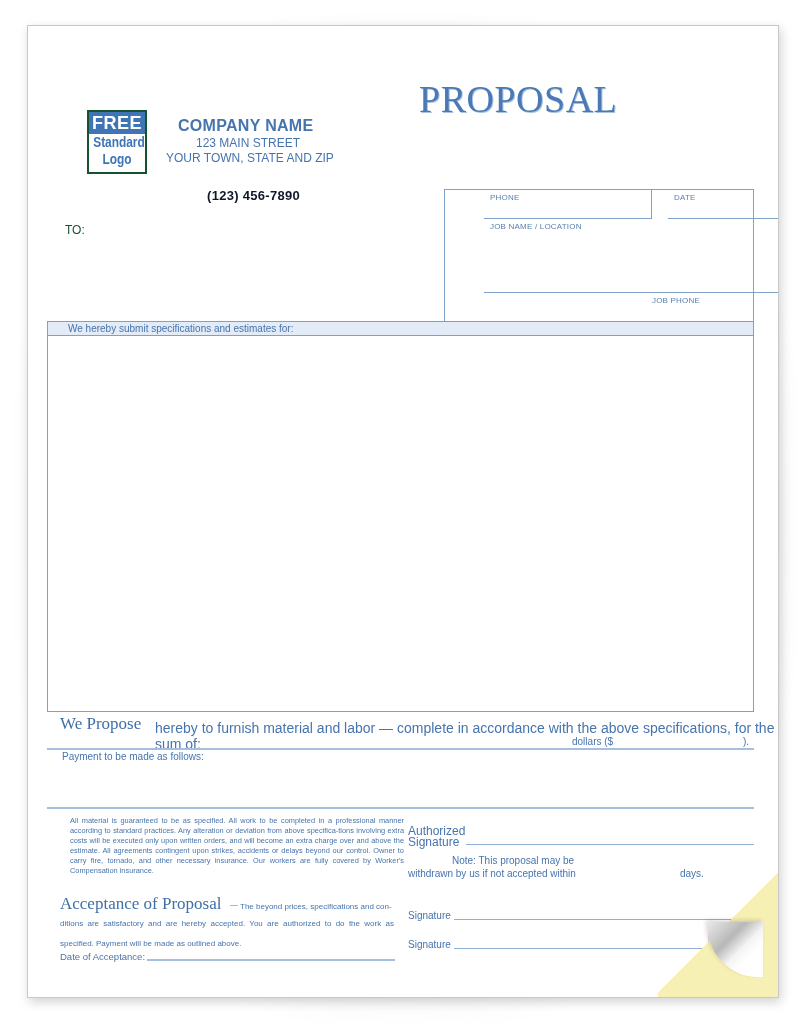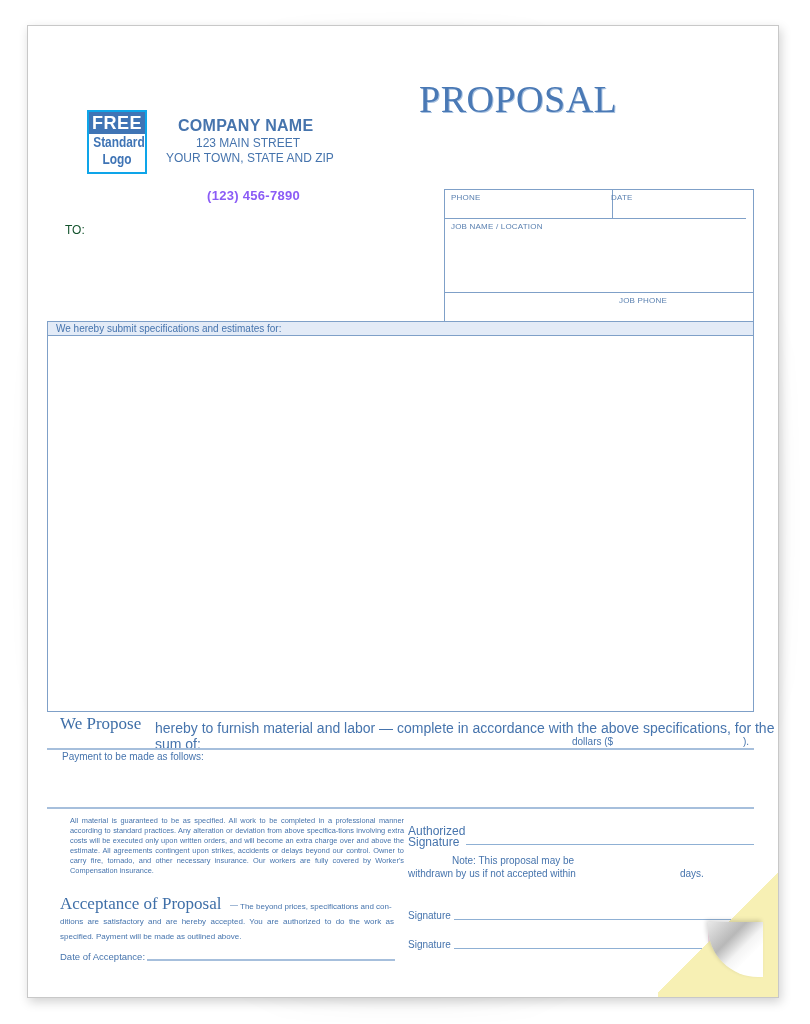--- a/index.html
+++ b/index.html
@@ -25,48 +25,48 @@
   .abs { position: absolute; }
   .title {
     left: 391px; top: 27px;
     font-family: "Liberation Serif", "DejaVu Serif", serif;
     font-size: 38px; color: #4a79b5; letter-spacing: 0.5px;
     text-shadow: 1px 1px 0 #a9c2e0;
     margin-top: 24px;
   }
   .logo {
     left: 59px; top: 84px; width: 60px; height: 64px;
-    border: 2px solid #0ea5e9; background: #fff;
+    border: 2px solid #14532d; background: #fff;
   }
   .logo-top {
     background: #3f74b5; color: #fff; font-weight: bold;
     font-size: 18px; text-align: center; height: 22px; line-height: 22px;
     letter-spacing: 0.5px;
   }
   .logo-mid, .logo-bot {
     color: #3f74b5; font-weight: bold; text-align: center;
     font-size: 14px; line-height: 17px; transform: scaleX(0.85);
   }
   .company { left: 150px; top: 91px; font-size: 16px; font-weight: bold; color: #4674ad; letter-spacing: 0.3px; }
   .street { left: 168px; top: 110px; font-size: 12px; color: #4674ad; }
   .town { left: 138px; top: 125px; font-size: 12px; color: #4674ad; }
-  .phone-main { left: 179px; top: 162px; font-size: 13px; font-weight: bold; color: #8b5cf6; letter-spacing: 0.3px; }
+  .phone-main { left: 179px; top: 162px; font-size: 13px; font-weight: bold; color: #0f172a; letter-spacing: 0.3px; }
   .to-label { left: 37px; top: 197px; font-size: 12px; color: #14532d; }
 
   .job-box {
     left: 416px; top: 163px; width: 310px; height: 133px;
     border: 1px solid #7fa0c8;
   }
-  .cell { position: absolute; border-color: #7fa0c8; border-style: solid; border-width: 0; }
+  .cell { position: absolute; border-color: #7fa0c8; border-style: solid; border-width: 0; margin-left: 39px; }
   .cell-label { font-size: 8px; color: #5a80b0; position: absolute; left: 6px; top: 3px; letter-spacing: 0.2px; }
 
   .spec-header {
     left: 19px; top: 295px; width: 707px; height: 15px;
     background: #e3ebf7; border: 1px solid #7fa0c8;
-    font-size: 10px; color: #4674ad; padding-left: 8px; line-height: 13px;
+    font-size: 10px; color: #4674ad; padding-left: 20px; line-height: 13px;
   }
   .spec-area {
     left: 19px; top: 309px; width: 707px; height: 377px;
     border: 1px solid #7fa0c8; border-top: none;
   }
   .we-propose {
     left: 32px; top: 688px;
     font-family: "Liberation Serif", serif; font-size: 17px; color: #3f6fa8;
   }
   .we-propose-text { left: 127px; top: 694px; font-size: 14px; color: #4674ad; }
@@ -86,21 +86,21 @@
   .days { left: 652px; top: 842px; font-size: 10px; color: #4674ad; }
 
   .accept-title {
     left: 32px; top: 868px;
     font-family: "Liberation Serif", serif; font-size: 17px; color: #3f6fa8;
   }
   .accept-dash { left: 201px; top: 874px; font-size: 8px; color: #4674ad; }
   .accept-text1 { left: 212px; top: 876px; font-size: 8px; color: #4674ad; }
   .accept-text {
     left: 32px; top: 888px; width: 334px;
-    font-size: 8px; line-height: 15px; color: #4674ad; text-align: justify;
+    font-size: 8px; line-height: 20px; color: #4674ad; text-align: justify;
   }
   .date-accept { left: 32px; top: 925px; font-size: 9.5px; color: #4674ad; }
   .sig1 { left: 380px; top: 884px; font-size: 10px; color: #4674ad; }
   .sig2 { left: 380px; top: 913px; font-size: 10px; color: #4674ad; }
 
   .curl-pink {
     position: absolute; right: 0; bottom: 0; width: 70px; height: 70px;
     background: #f3dde8;
   }
   .curl-yellow {
@@ -138,27 +138,27 @@
   <div class="abs street">123 MAIN STREET</div>
   <div class="abs town">YOUR TOWN, STATE AND ZIP</div>
   <div class="abs phone-main">(123) 456-7890</div>
 
   <div class="abs to-label">TO:</div>
 
   <div class="abs job-box">
     <div class="cell" style="left:0;top:0;width:168px;height:29px;border-right-width:1px;border-bottom-width:1px;">
       <span class="cell-label">PHONE</span>
     </div>
-    <div class="cell" style="left:160px;top:0;width:141px;height:29px;border-bottom-width:1px;">
+    <div class="cell" style="left:184px;top:0;width:141px;height:29px;border-bottom-width:1px;">
       <span class="cell-label">DATE</span>
     </div>
     <div class="cell" style="left:0;top:29px;width:309px;height:74px;border-bottom-width:1px;">
       <span class="cell-label">JOB NAME / LOCATION</span>
     </div>
-    <div class="cell" style="left:168px;top:103px;width:141px;height:29px;">
+    <div class="cell" style="left:162px;top:103px;width:141px;height:29px;">
       <span class="cell-label">JOB PHONE</span>
     </div>
   </div>
 
   <div class="abs spec-header">We hereby submit specifications and estimates for:</div>
   <div class="abs spec-area"></div>
 
   <div class="abs we-propose">We Propose</div>
   <div class="abs we-propose-text">hereby to furnish material and labor — complete in accordance with the above specifications, for the sum of:</div>
   <div class="abs dollars">dollars ($</div>

